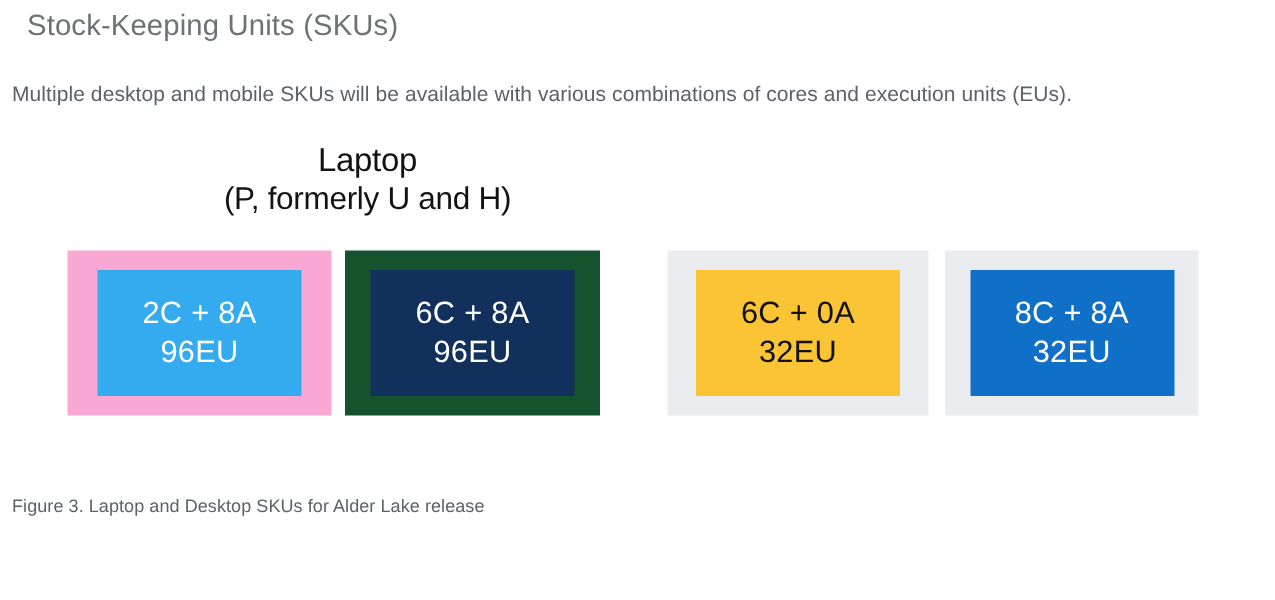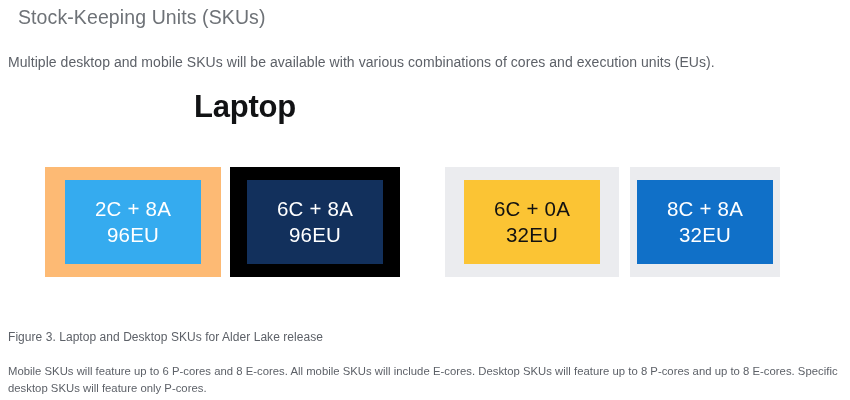--- a/index.html
+++ b/index.html
@@ -57,22 +57,22 @@
   .heading-block {
     position: absolute;
     text-align: center;
     color: #111214;
   }
   .heading-block.laptop { left: 45px; width: 400px; }
   .heading-block.desktop { left: 445px; width: 360px; }
 
   .heading-main {
     display: block;
-    font-size: 31px;
-    font-weight: 700;
+    font-size: 22px;
+    font-weight: 400;
     line-height: 26px;
     letter-spacing: -0.2px;
   }
   .heading-sub {
     display: block;
     font-size: 21px;
     font-weight: 400;
     line-height: 25px;
     letter-spacing: -0.2px;
   }
@@ -90,21 +90,21 @@
     top: 0;
     height: 110px;
     background: #ebecef;
     display: flex;
     align-items: center;
     justify-content: center;
   }
   .sku-panel.p0 { left: 45px;  width: 176px; }
   .sku-panel.p1 { left: 230px; width: 170px; }
   .sku-panel.p2 { left: 445px; width: 174px; }
-  .sku-panel.p3 { left: 630px; width: 150px; }
+  .sku-panel.p3 { left: 630px; width: 169px; }
 
   .sku-chip {
     width: 136px;
     height: 84px;
     display: flex;
     flex-direction: column;
     align-items: center;
     justify-content: center;
     line-height: 26px;
   }
@@ -147,33 +147,34 @@
 
 <div class="page">
 
   <div class="doc-title">Stock-Keeping Units (SKUs)</div>
 
   <div class="intro-text">Multiple desktop and mobile SKUs will be available with various combinations of cores and execution units (EUs).</div>
 
   <div class="headings">
     <div class="heading-block laptop">
       <span class="heading-main">Laptop</span>
+      <span class="heading-sub">(P, formerly U and H)</span>
     </div>
   </div>
 
   <div class="sku-row">
 
-    <div class="sku-panel p0" style="background: #fdba74;">
+    <div class="sku-panel p0" style="background: #f9a8d4;">
       <div class="sku-chip" style="background: rgb(53, 171, 239); color: rgb(255, 255, 255);">
         <span class="sku-line">2C + 8A</span>
         <span class="sku-line">96EU</span>
       </div>
     </div>
 
-    <div class="sku-panel p1" style="background: #000000;">
+    <div class="sku-panel p1" style="background: #14532d;">
       <div class="sku-chip" style="background: rgb(18, 48, 92); color: rgb(255, 255, 255);">
         <span class="sku-line">6C + 8A</span>
         <span class="sku-line">96EU</span>
       </div>
     </div>
 
     <div class="sku-panel p2" style="background: rgb(235, 236, 239);">
       <div class="sku-chip" style="background: rgb(251, 196, 52); color: rgb(17, 17, 17);">
         <span class="sku-line">6C + 0A</span>
         <span class="sku-line">32EU</span>
@@ -184,15 +185,14 @@
       <div class="sku-chip" style="background: rgb(16, 112, 200); color: rgb(255, 255, 255);">
         <span class="sku-line">8C + 8A</span>
         <span class="sku-line">32EU</span>
       </div>
     </div>
 
   </div>
 
   <div class="figure-caption">Figure 3. Laptop and Desktop SKUs for Alder Lake release</div>
 
-  <div class="footer-text">Mobile SKUs will feature up to 6 P-cores and 8 E-cores. All mobile SKUs will include E-cores. Desktop SKUs will feature up to 8 P-cores and up to 8 E-cores. Specific desktop SKUs will feature only P-cores.</div>
 
 </div>
 
 </body></html>

